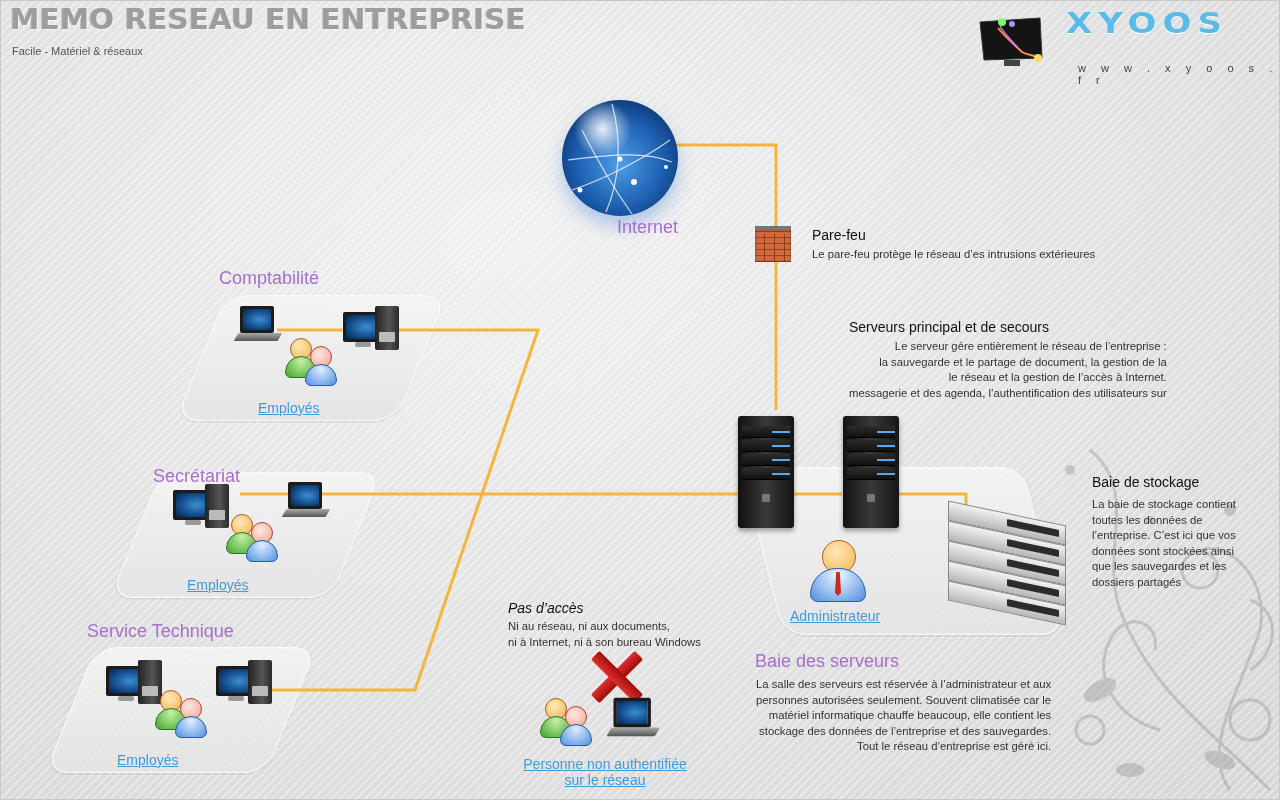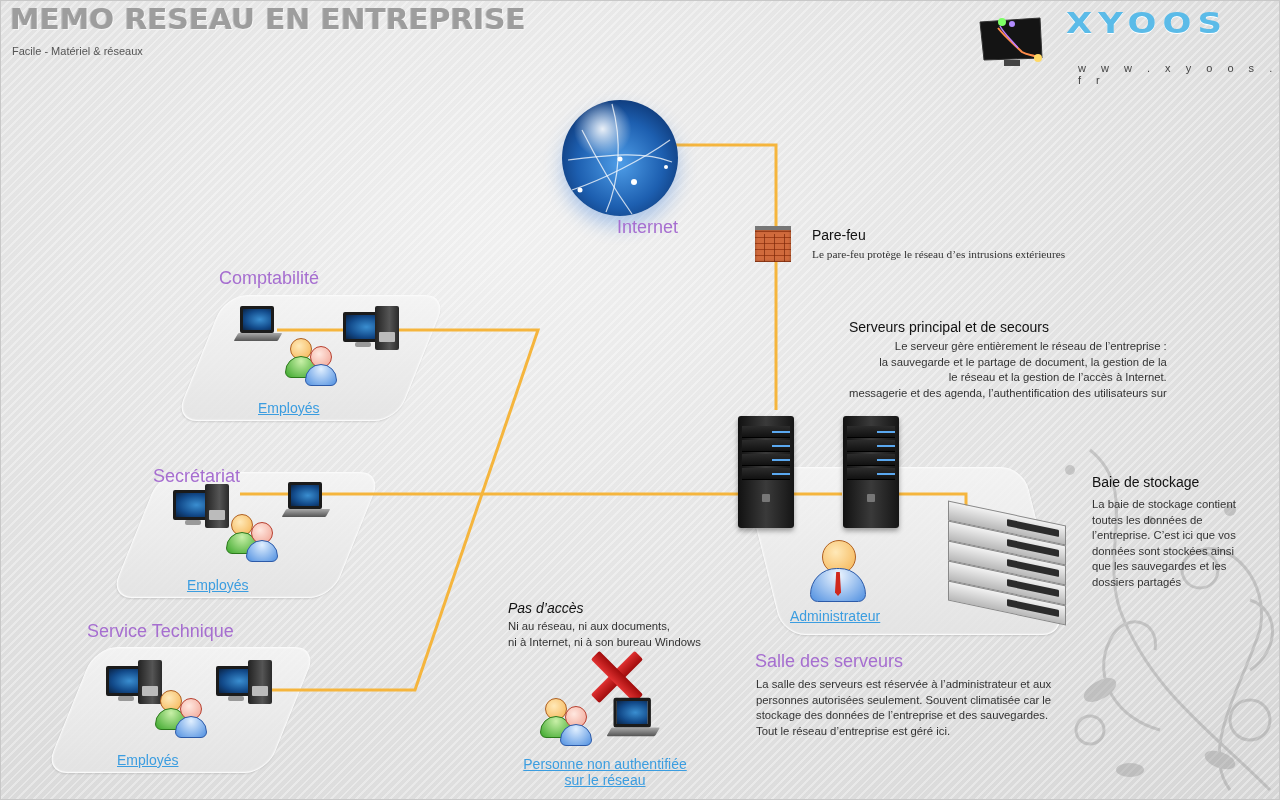--- a/index.html
+++ b/index.html
@@ -255,21 +255,21 @@
       <circle cx="72" cy="82" r="3"></circle>
       <circle cx="18" cy="90" r="2.5"></circle>
       <circle cx="104" cy="67" r="2"></circle>
     </g>
   </svg>
 </div>
 <div class="abs purple section-title" style="left:573px; top:217px;margin-left:44px;">Internet</div>
 
 <div class="icon firewall" style="left:755px; top:226px;"></div>
 <div class="abs info-head" style="left:812px; top:227px;">Pare-feu</div>
-<div class="abs info-body" style="left:812px; top:247px;font-family:Liberation Serif, serif;">Le pare-feu protège le réseau d’es intrusions extérieures</div>
+<div class="abs info-body" style="left:812px; top:247px;">Le pare-feu protège le réseau d’es intrusions extérieures</div>
 
 <div class="abs info-head" style="left:849px; top:319px;">Serveurs principal et de secours</div>
 <div class="abs" style="left:849px; top:339px;text-align:right;">
   <div class="info-body">Le serveur gère entièrement le réseau de l’entreprise :</div>
   <div class="info-body">la sauvegarde et le partage de document, la gestion de la</div>
   <div class="info-body">le réseau et la gestion de l’accès à Internet.</div>
   <div class="info-body">messagerie et des agenda, l’authentification des utilisateurs sur</div>
 </div>
 
 <div class="icon server" style="left:738px; top:416px;">
@@ -305,24 +305,25 @@
   <div class="info-body">dossiers partagés</div>
 </div>
 
 <div class="icon admin" style="left:810px; top:540px; width:58px; height:64px;">
   <div class="head"></div>
   <div class="body"></div>
   <div class="tie"></div>
 </div>
 <div class="abs blue-label" style="left:790px; top:608px;">Administrateur</div>
 
-<div class="abs purple section-title" style="left:755px; top:651px;">Salle des serveurs</div>
-<div class="abs" style="left:756px; top:677px;">
+<div class="abs purple section-title" style="left:755px; top:651px;">Baie des serveurs</div>
+<div class="abs" style="left:756px; top:677px;text-align:right;">
   <div class="info-body">La salle des serveurs est réservée à l’administrateur et aux</div>
   <div class="info-body">personnes autorisées seulement.  Souvent climatisée car le</div>
+  <div class="info-body">matériel informatique chauffe beaucoup, elle contient les</div>
   <div class="info-body">stockage des données de l’entreprise et des sauvegardes.</div>
   <div class="info-body">Tout le réseau d’entreprise est géré ici.</div>
 </div>
 
 <div class="abs purple section-title" style="left:219px; top:268px;">Comptabilité</div>
 <div class="icon laptop" style="left:236px; top:306px; width:48px; height:36px;">
   <div class="screen"></div>
     <div class="base"></div>
 </div>
 <div class="icon desktop" style="left:343px; top:306px; width:58px; height:46px;">

